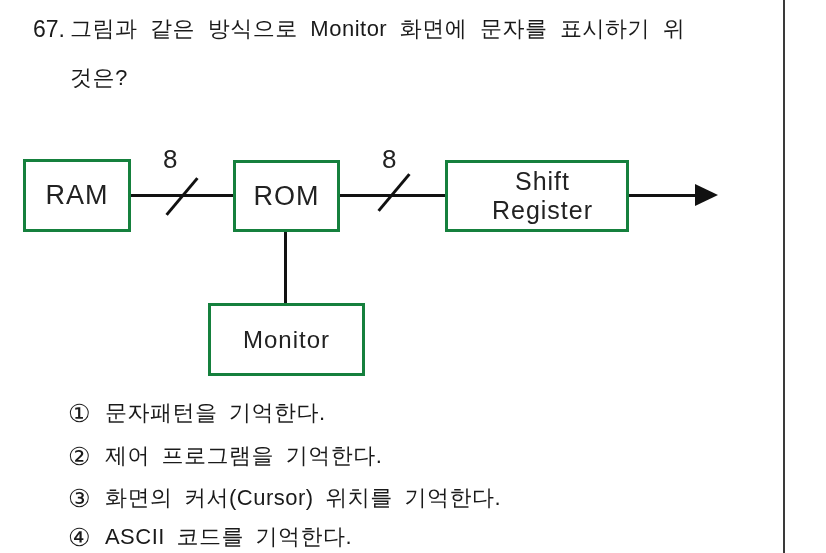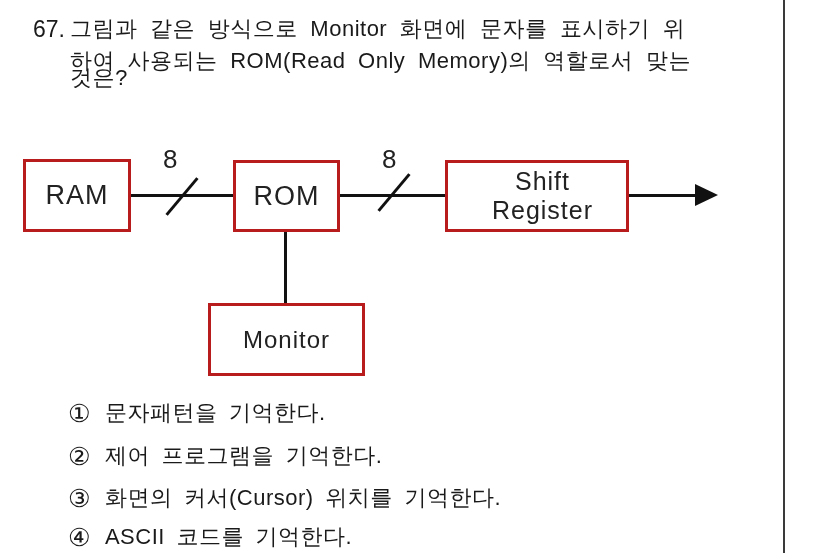--- a/index.html
+++ b/index.html
@@ -37,21 +37,21 @@
     color: #1a1a1a;
   }
   .q-line1 { top: 13px; }
   .q-line2 { top: 45px; }
   .q-line3 { top: 64px; font-family: Liberation Mono, monospace; }
 
   
   .dbox {
     position: absolute;
     box-sizing: border-box;
-    border: 3px solid #b91c1c;
+    border: 3px solid #15803d;
     background: #ffffff;
     display: flex;
     flex-direction: column;
     align-items: center;
     justify-content: center;
     font-size: 27px;
     letter-spacing: 1px;
     color: #222222;
   }
   .box-ram      { left: 23px;  top: 159px; width: 108px; height: 73px; }
@@ -136,21 +136,20 @@
     background: #3a3a3a;
   }
 </style>
 </head>
 <body>
 
 <div class="page">
 
   <span class="q-number">67.</span>
   <div class="q-line q-line1">그림과 같은 방식으로 Monitor 화면에 문자를 표시하기 위</div>
-  <div class="q-line q-line2">하여 사용되는 ROM(Read Only Memory)의 역할로서 맞는</div>
   <div class="q-line q-line3">것은?</div>
 
   <div class="dbox box-ram">
     <span>RAM</span>
   </div>
 
   <div class="hline line-ram-rom"></div>
   <div class="slash slash1"></div>
   <div class="bus-label bus1">8</div>
 

